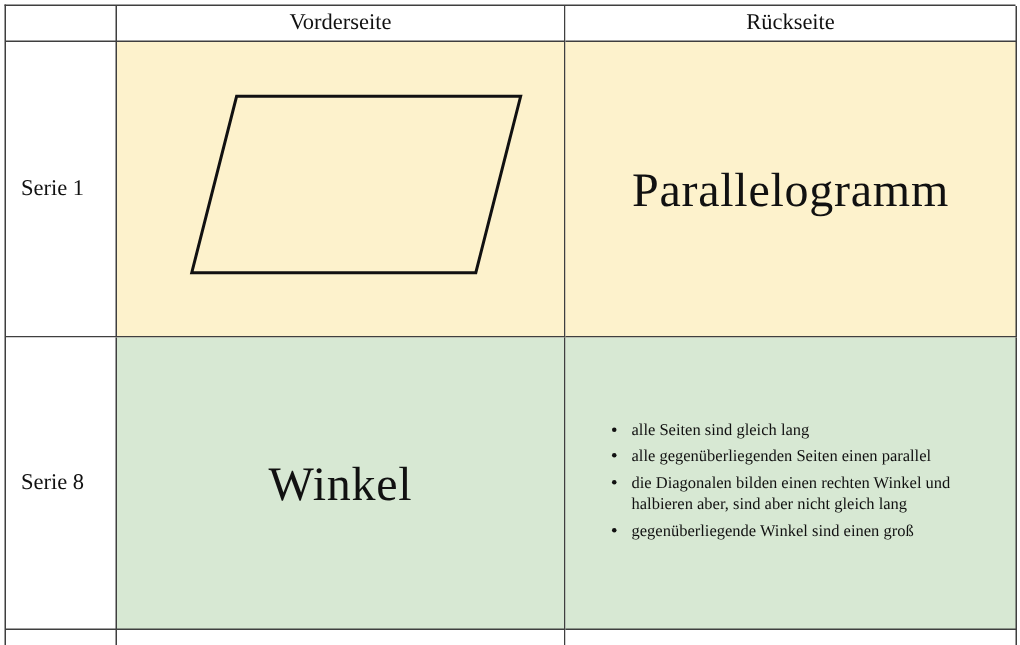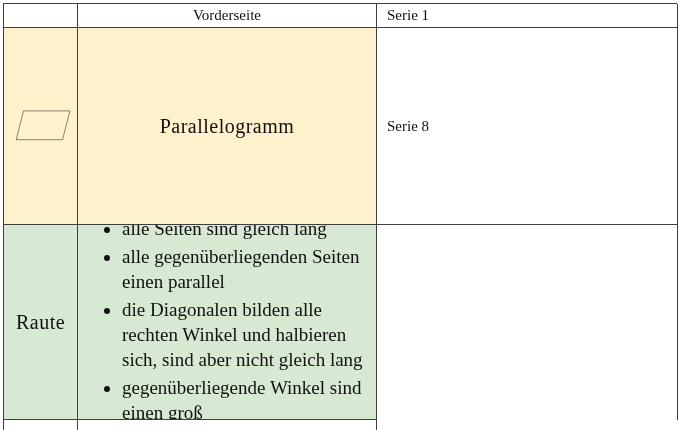--- a/index.html
+++ b/index.html
@@ -44,34 +44,34 @@
   }
   .label-cell {
     justify-content: flex-start;
     padding-left: 10px;
     font-size: 15px;
     align-items: center;
   }
   .cream { background: var(--cream_bg, #fdf2cc); }
   .green { background: var(--green_bg, #d7e8d3); }
   .big-word {
-    font-size: 20px;
+    font-size: 32px;
     letter-spacing: 0.5px;
   }
   .shape-cell svg {
     display: block;
   }
   .bullets-cell {
     align-items: center;
     justify-content: flex-start;
   }
   .bullets-cell ul {
     margin: 0;
     padding: 0 8px 0 44px;
-    font-size: 19px;
+    font-size: 11px;
     line-height: 1.32;
   }
   .bullets-cell li {
     margin: 0 0 3px 0;
   }
   .stub-cell {
     border-bottom: none;
   }
 </style>
 </head>
@@ -79,44 +79,47 @@
 
 <div class="stage">
   <div class="card-table">
 
     <div class="cell header-cell">
       <span></span>
     </div>
     <div class="cell header-cell">
       <span>Vorderseite</span>
     </div>
+    <div class="cell header-cell">
+      <span>Rückseite</span>
+    </div>
 
     <div class="cell label-cell">
       <span>Serie 1</span>
     </div>
     <div class="cell cream shape-cell">
       <svg width="299" height="196" viewBox="0 0 299 196" aria-label="parallelogram">
         <polygon points="80,36 270,36 240,154 50,154" fill="none" stroke="#111111" stroke-width="2" stroke-linejoin="miter"></polygon>
       </svg>
     </div>
     <div class="cell cream">
       <span class="big-word">Parallelogramm</span>
     </div>
 
     <div class="cell label-cell">
       <span>Serie 8</span>
     </div>
     <div class="cell green">
-      <span class="big-word">Raute</span>
+      <span class="big-word">Winkel</span>
     </div>
     <div class="cell green bullets-cell">
       <ul>
         <li>alle Seiten sind gleich lang</li>
         <li>alle gegenüberliegenden Seiten einen parallel</li>
-        <li>die Diagonalen bilden alle rechten Winkel und halbieren sich, sind aber nicht gleich lang</li>
+        <li>die Diagonalen bilden einen rechten Winkel und halbieren aber, sind aber nicht gleich lang</li>
         <li>gegenüberliegende Winkel sind einen groß</li>
       </ul>
     </div>
 
     <div class="cell stub-cell"></div>
     <div class="cell stub-cell"></div>
     <div class="cell stub-cell"></div>
 
   </div>
 </div>

